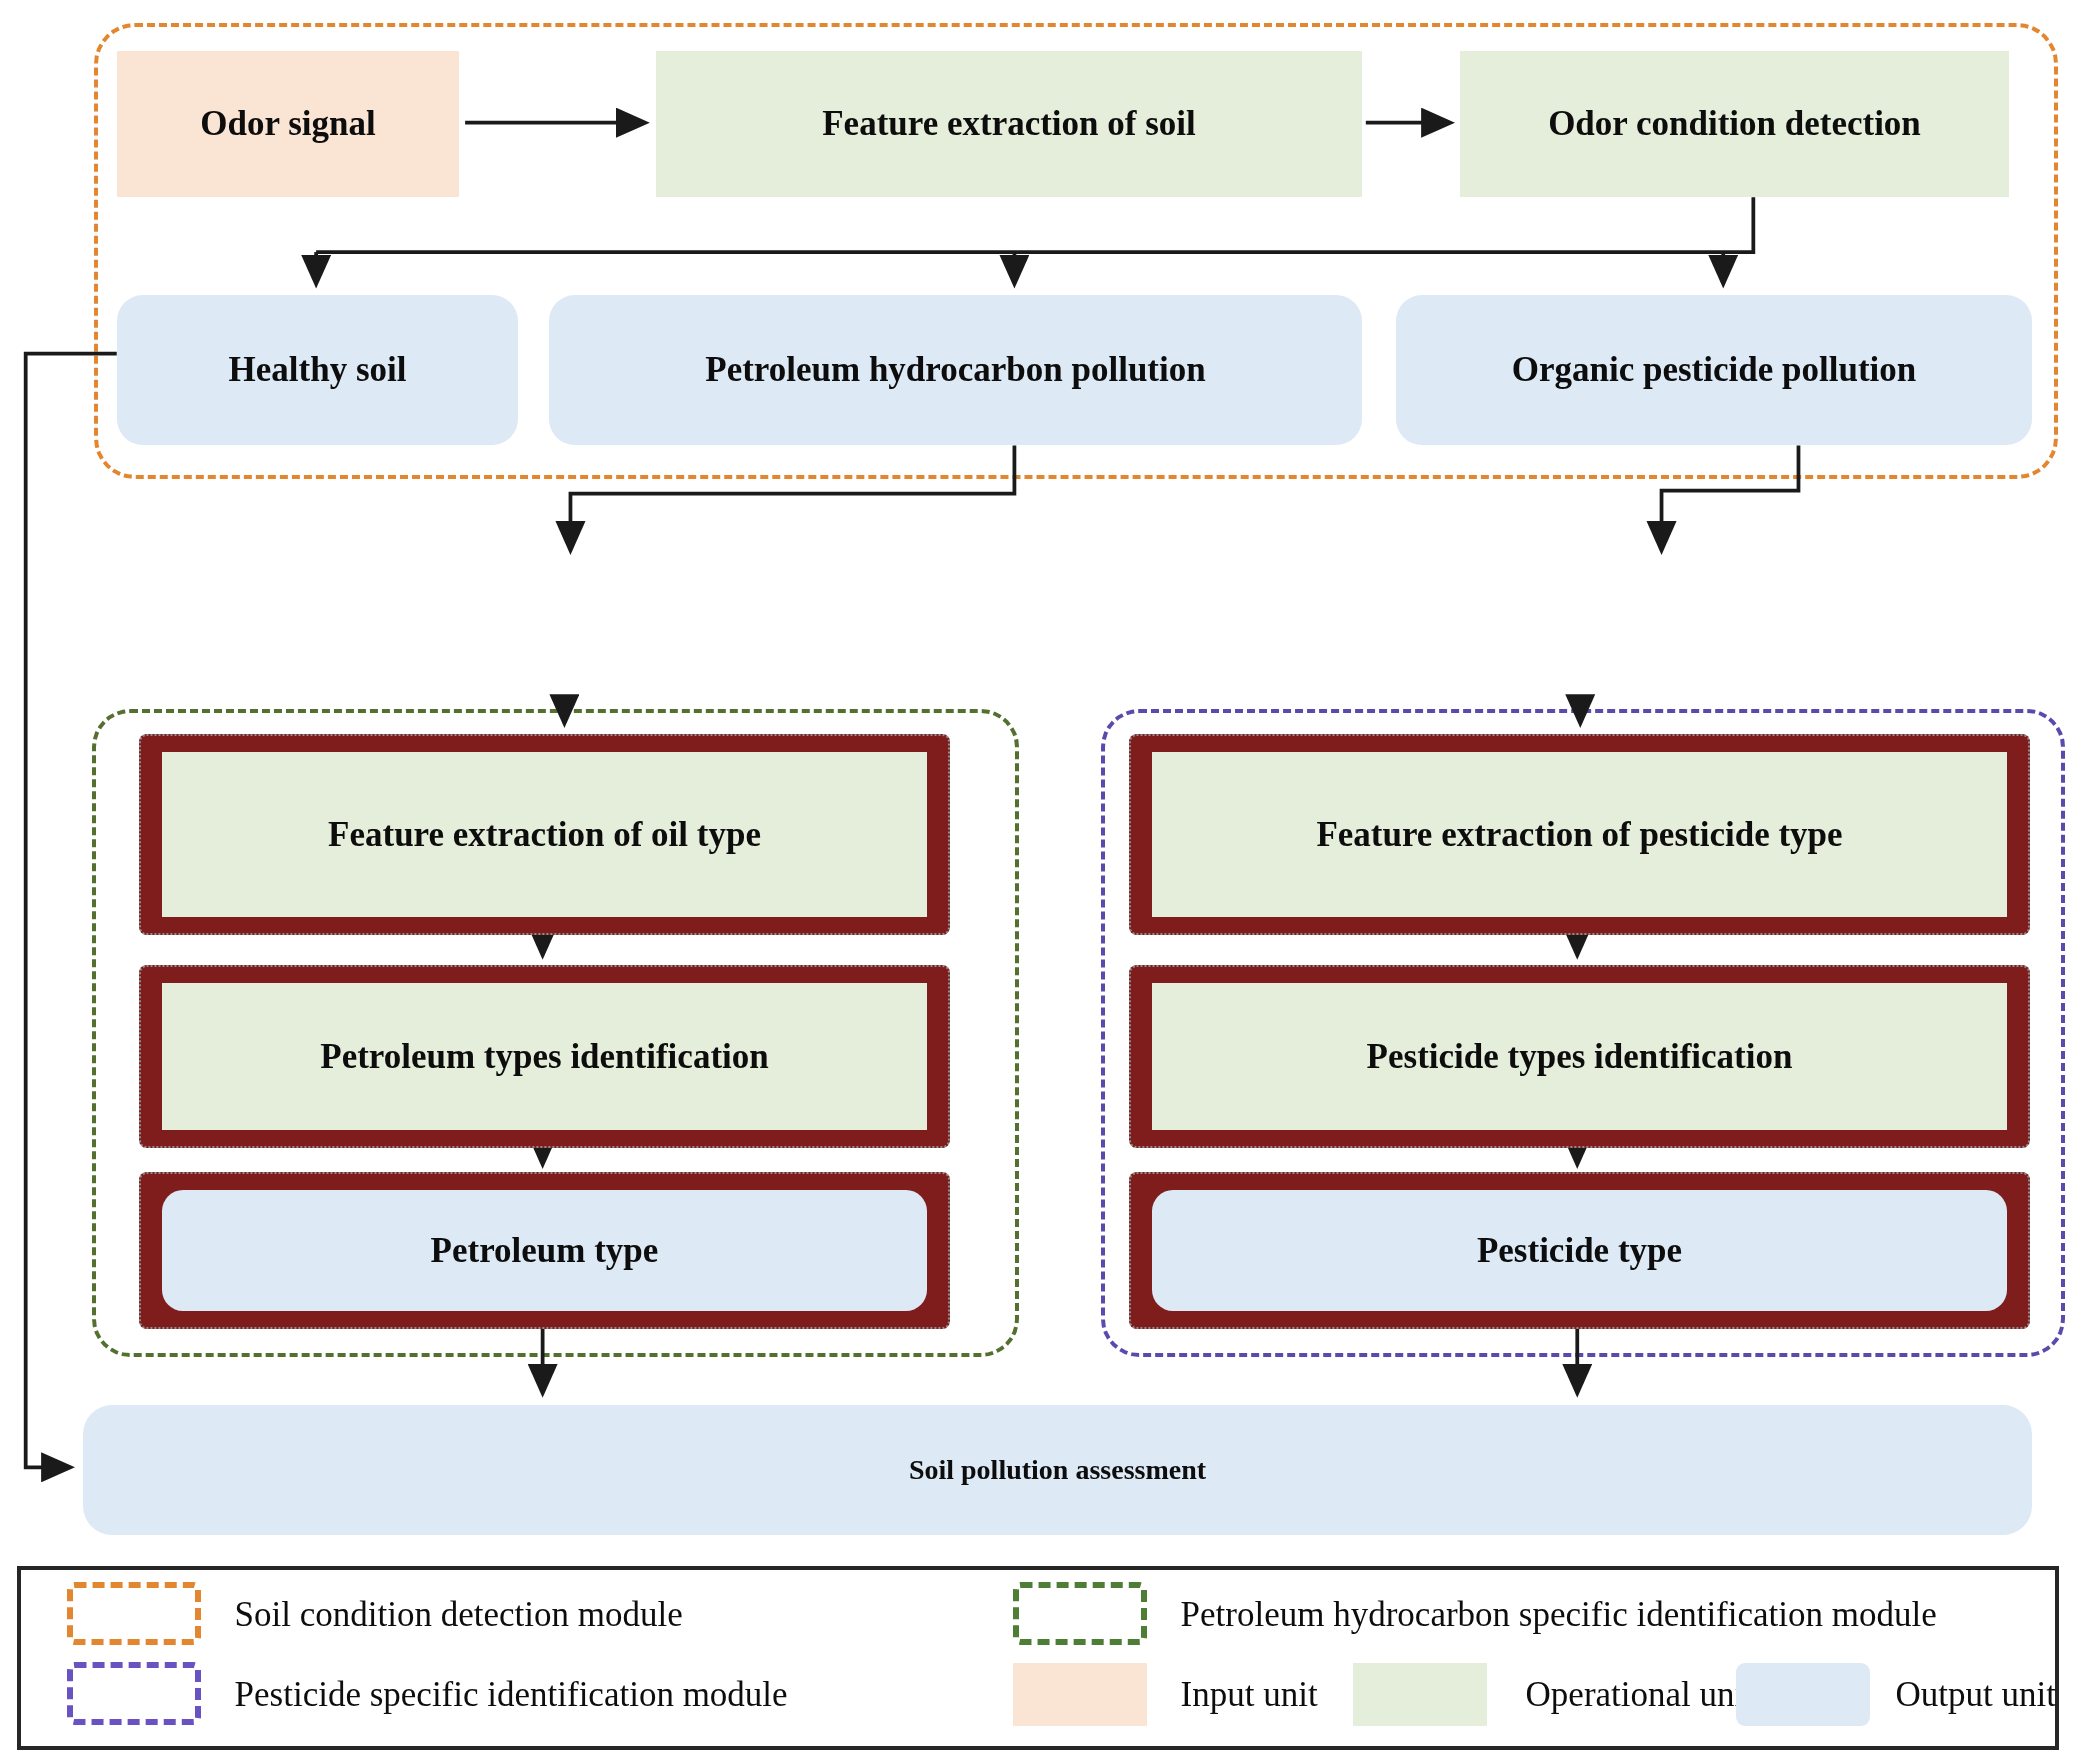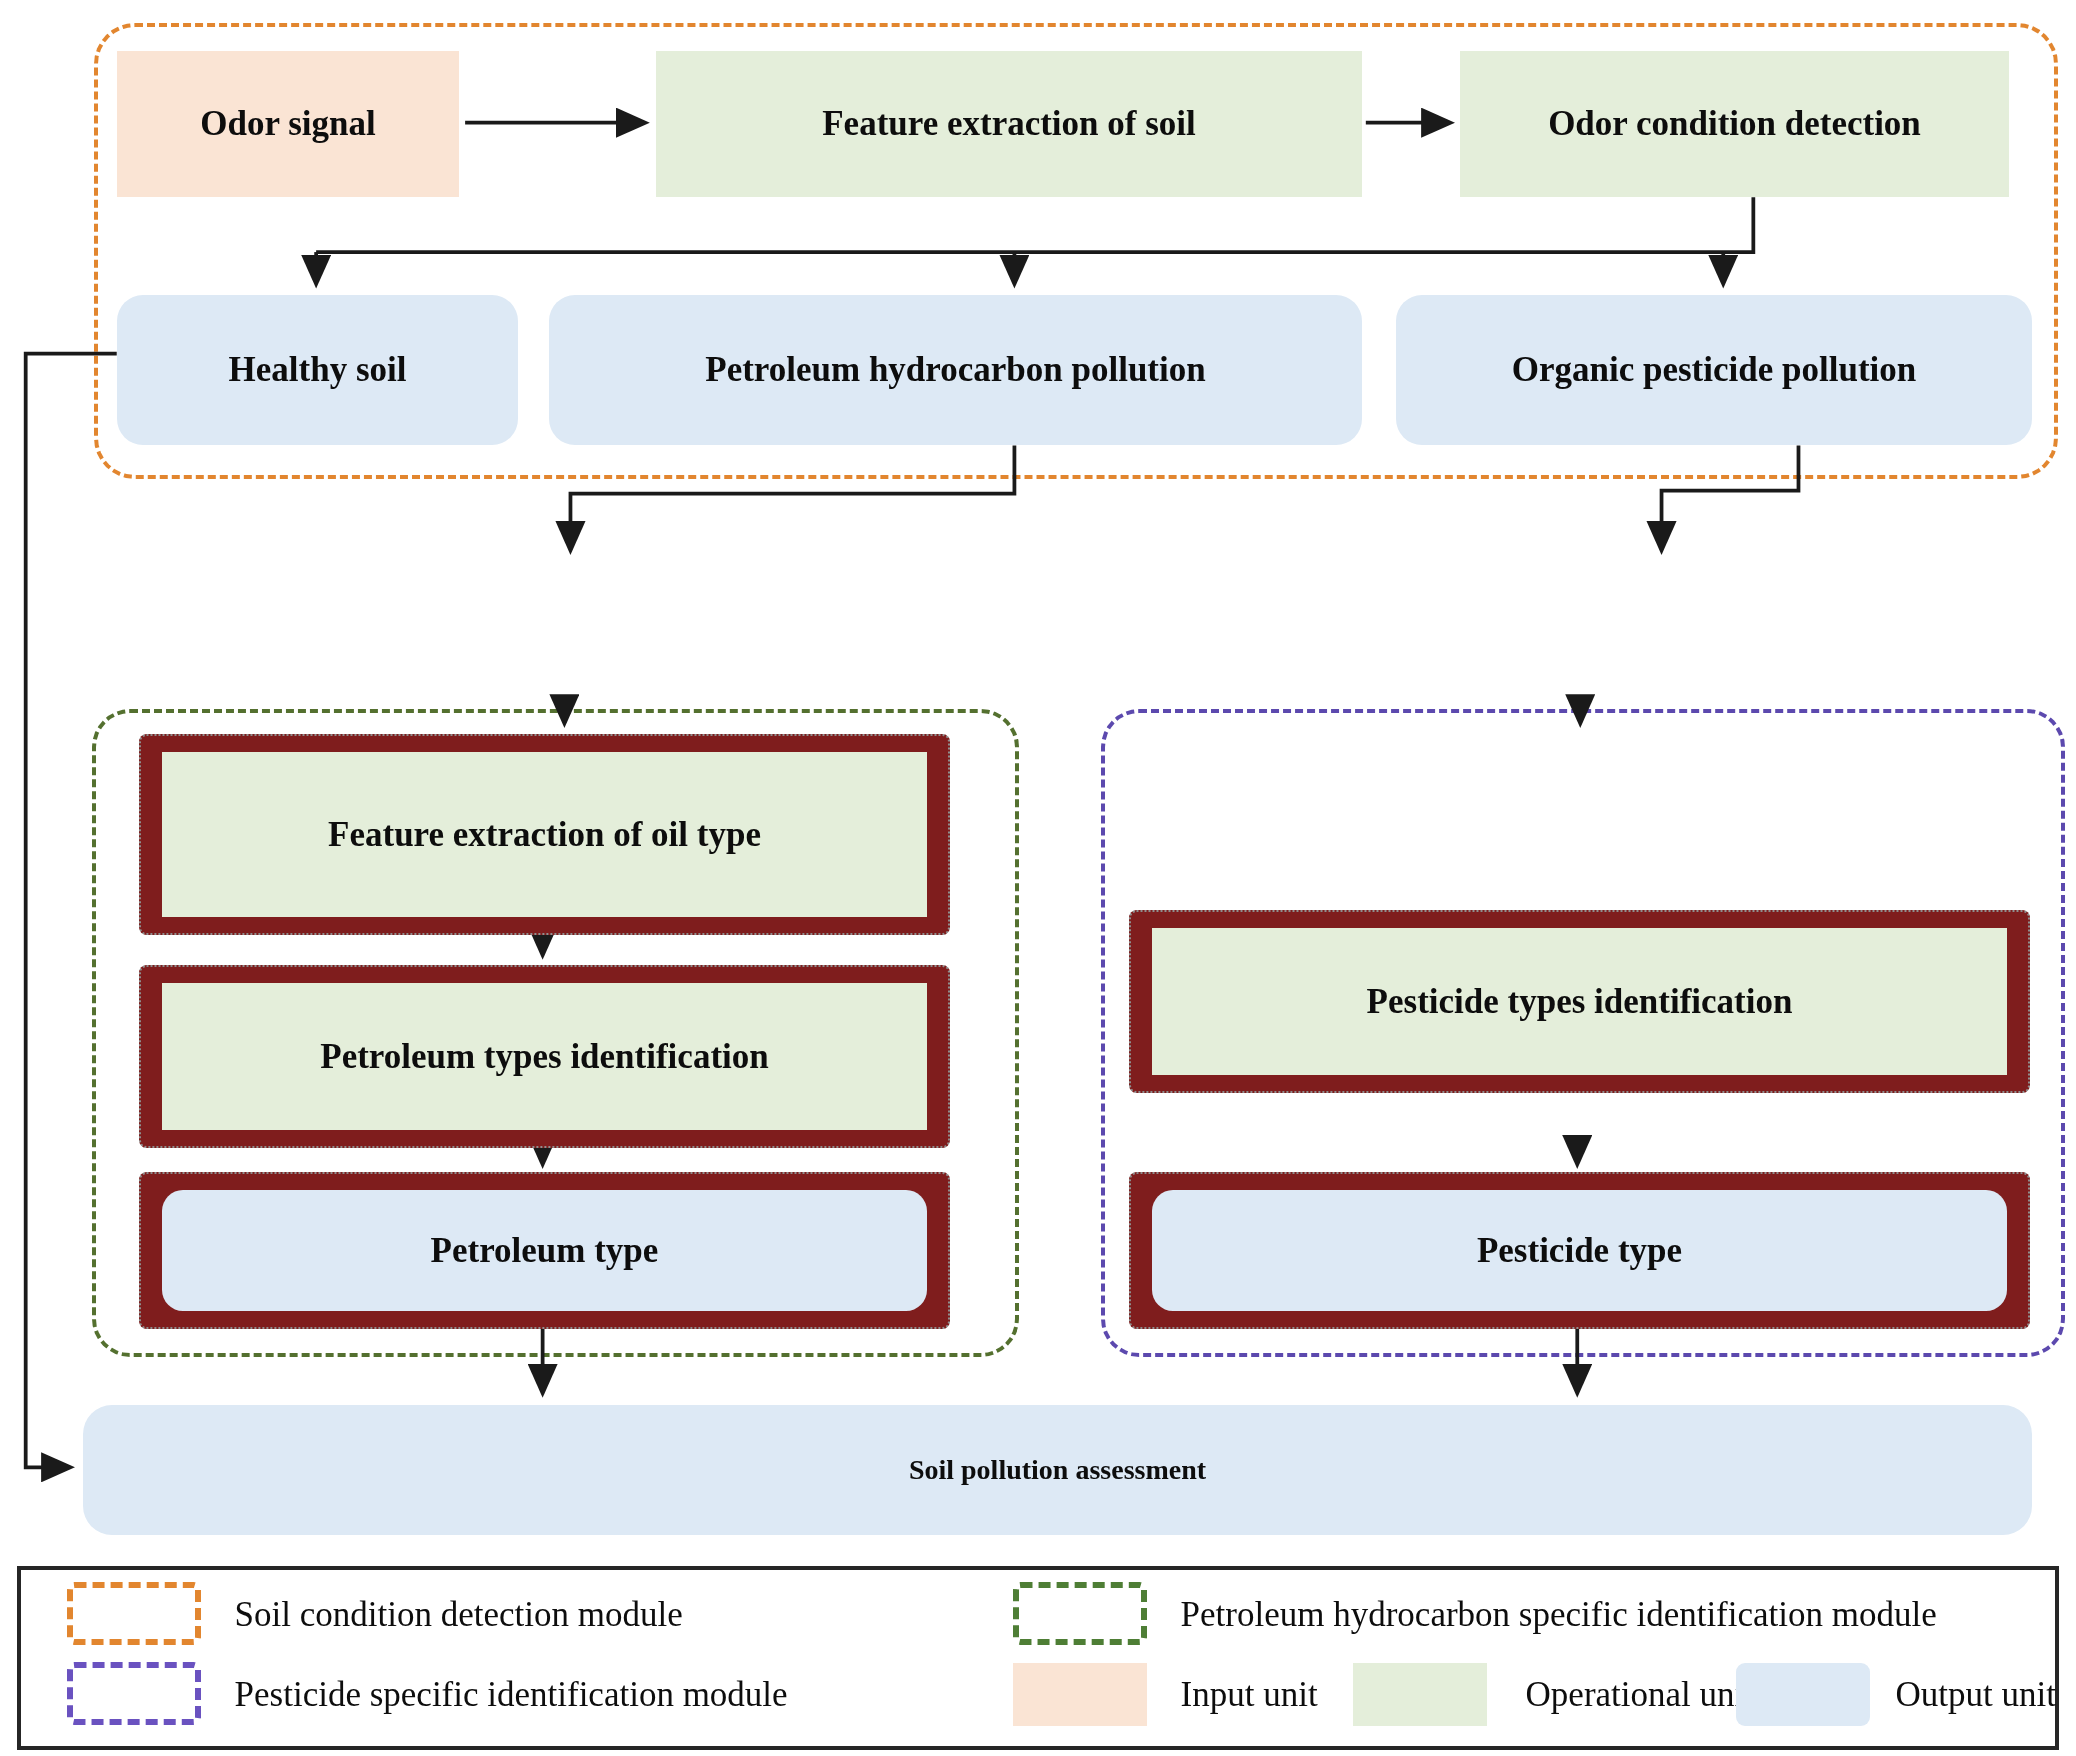--- a/index.html
+++ b/index.html
@@ -99,21 +99,24 @@
   <div class="slot" style="left:139px;top:734px;width:807px;height:197px;">
     <div class="inner green">Feature extraction of oil type</div>
   </div>
   <div class="slot" style="left:139px;top:965px;width:807px;height:179px;">
     <div class="inner green">Petroleum types identification</div>
   </div>
   <div class="slot" style="left:139px;top:1172px;width:807px;height:153px;">
     <div class="inner blue">Petroleum type</div>
   </div>
 
-  <div class="slot" style="left:1129px;top:910px;width:897px;height:179px;">
+  <div class="slot" style="left:1129px;top:734px;width:897px;height:197px;">
+    <div class="inner green">Feature extraction of pesticide type</div>
+  </div>
+  <div class="slot" style="left:1129px;top:965px;width:897px;height:179px;">
     <div class="inner green">Pesticide types identification</div>
   </div>
   <div class="slot" style="left:1129px;top:1172px;width:897px;height:153px;">
     <div class="inner blue">Pesticide type</div>
   </div>
 
   <div class="box blue" style="left:83px;top:1405px;width:1949px;height:130px;font-size:28px;border-radius:29px;">Soil pollution assessment</div>
 
   <div id="legend">
     <div class="sw dash sw-orange" style="left:46px;top:12px;"></div>

